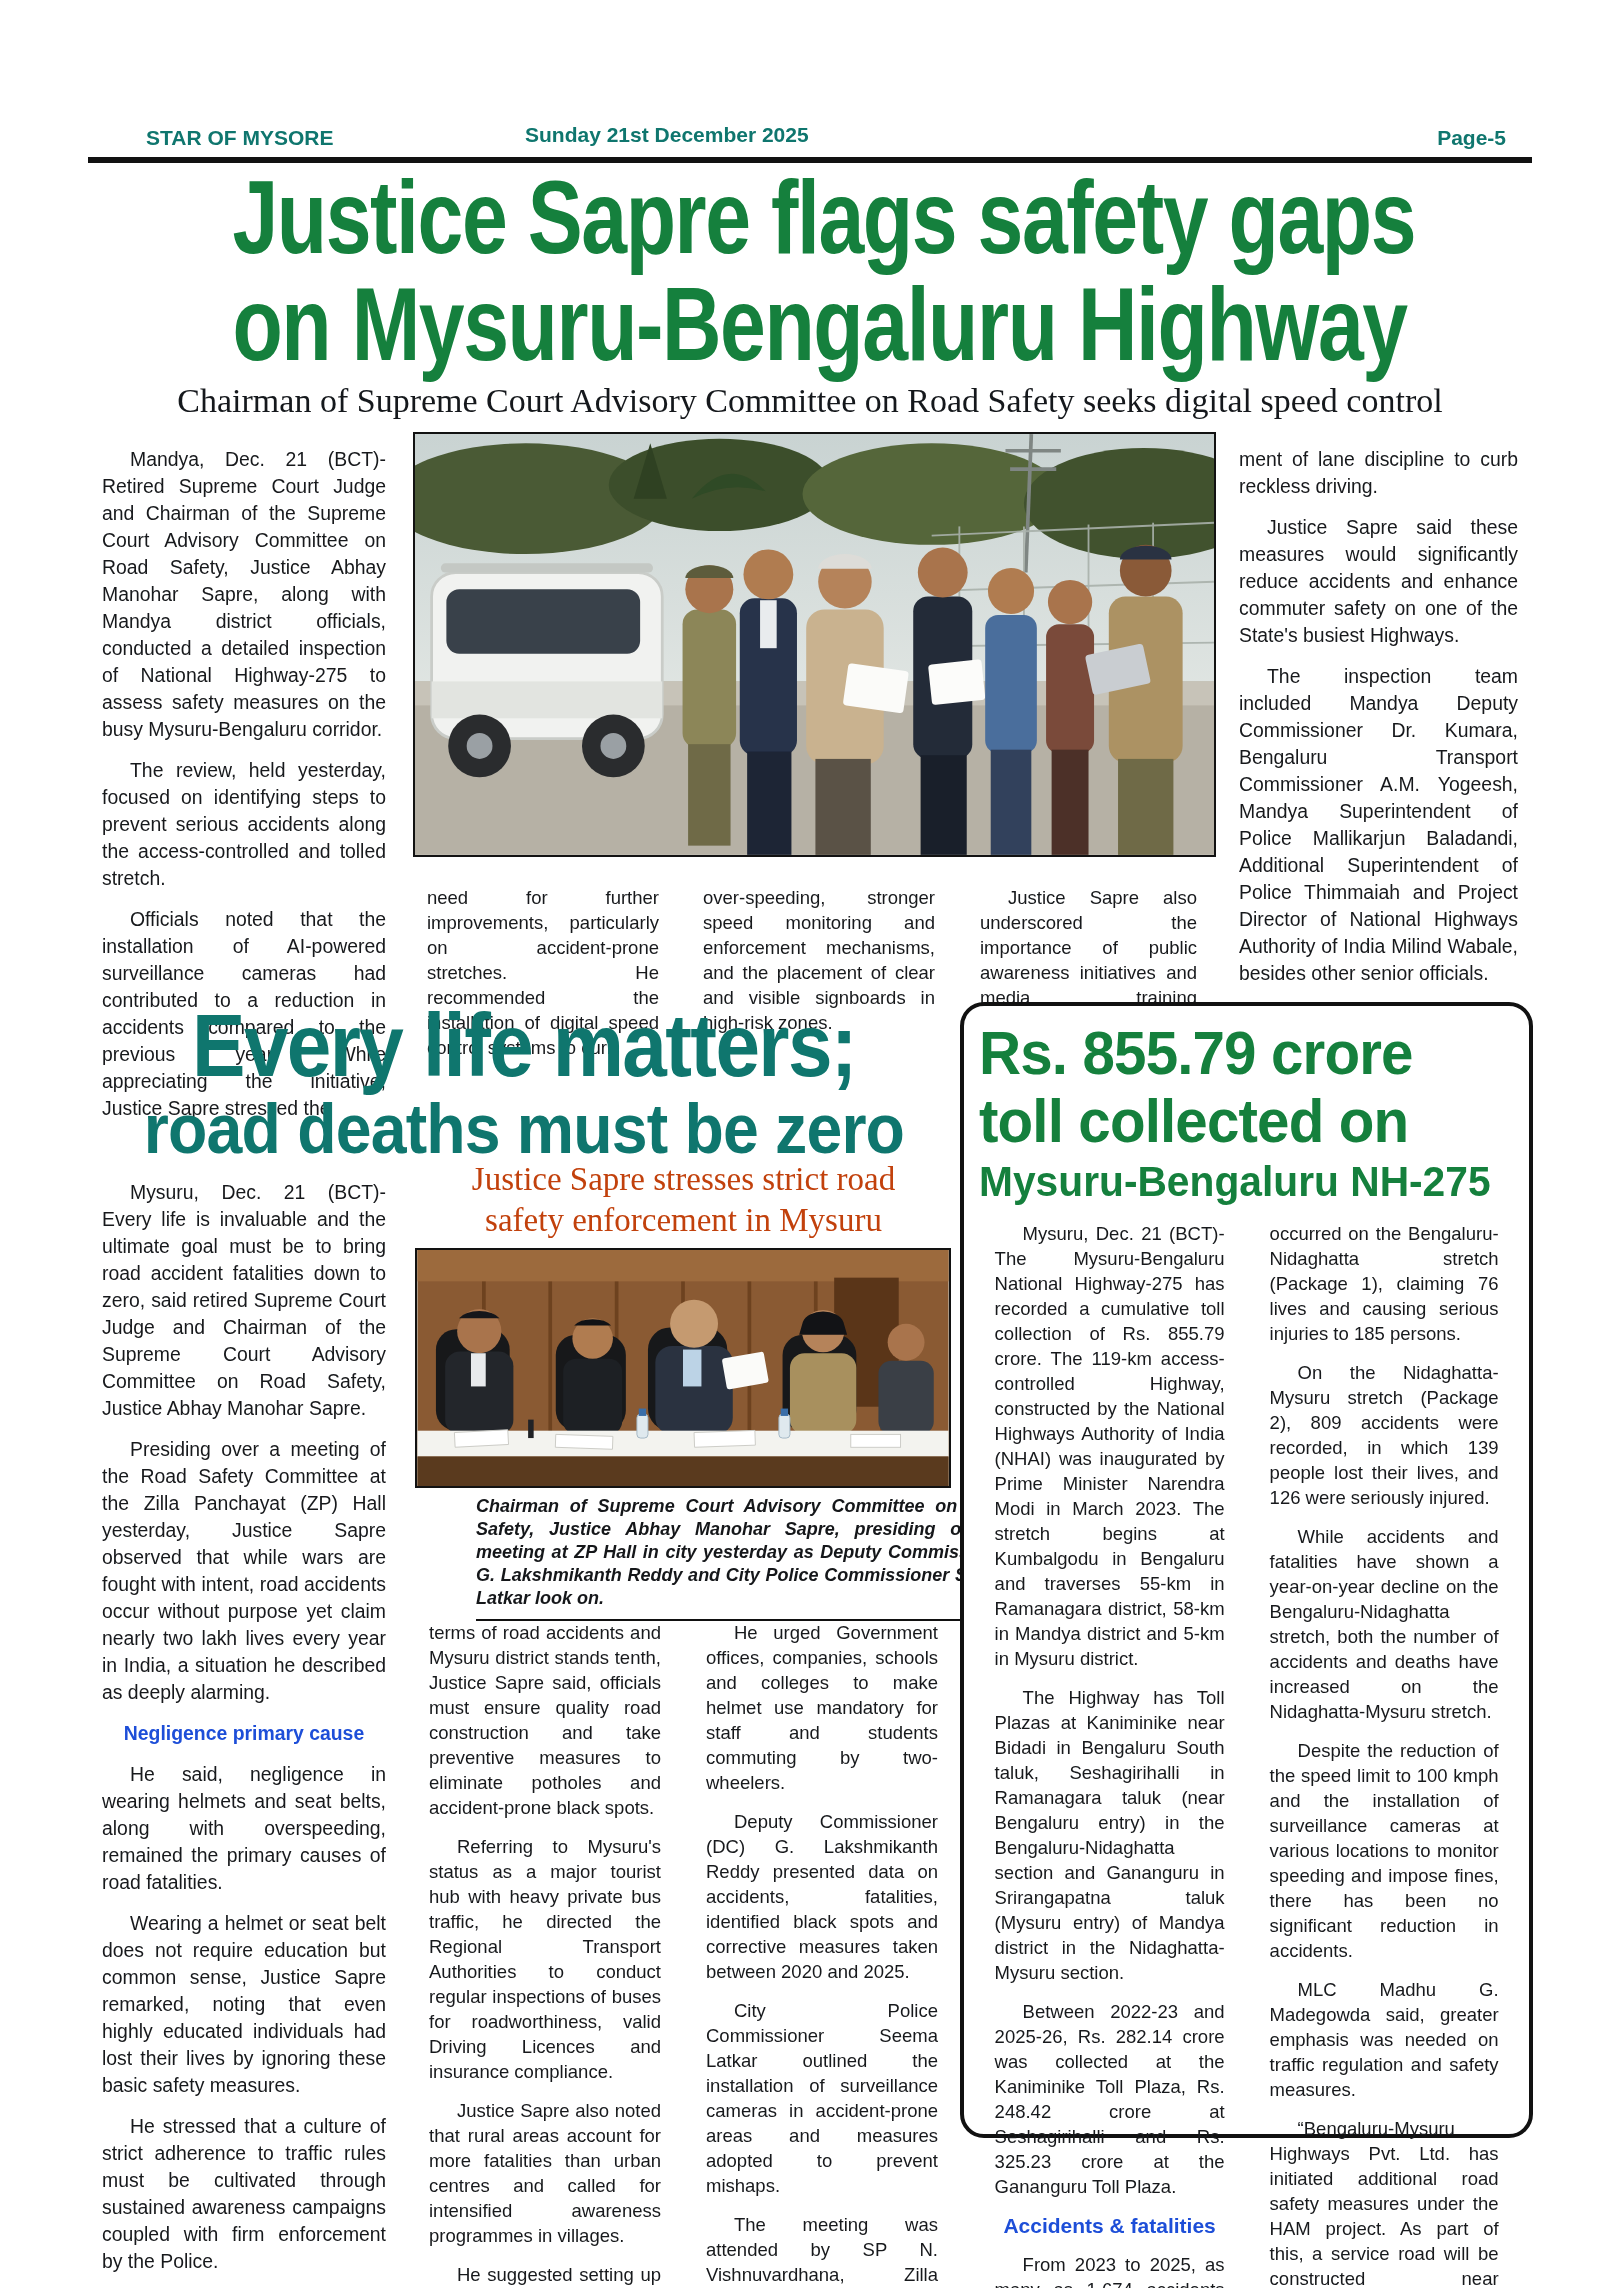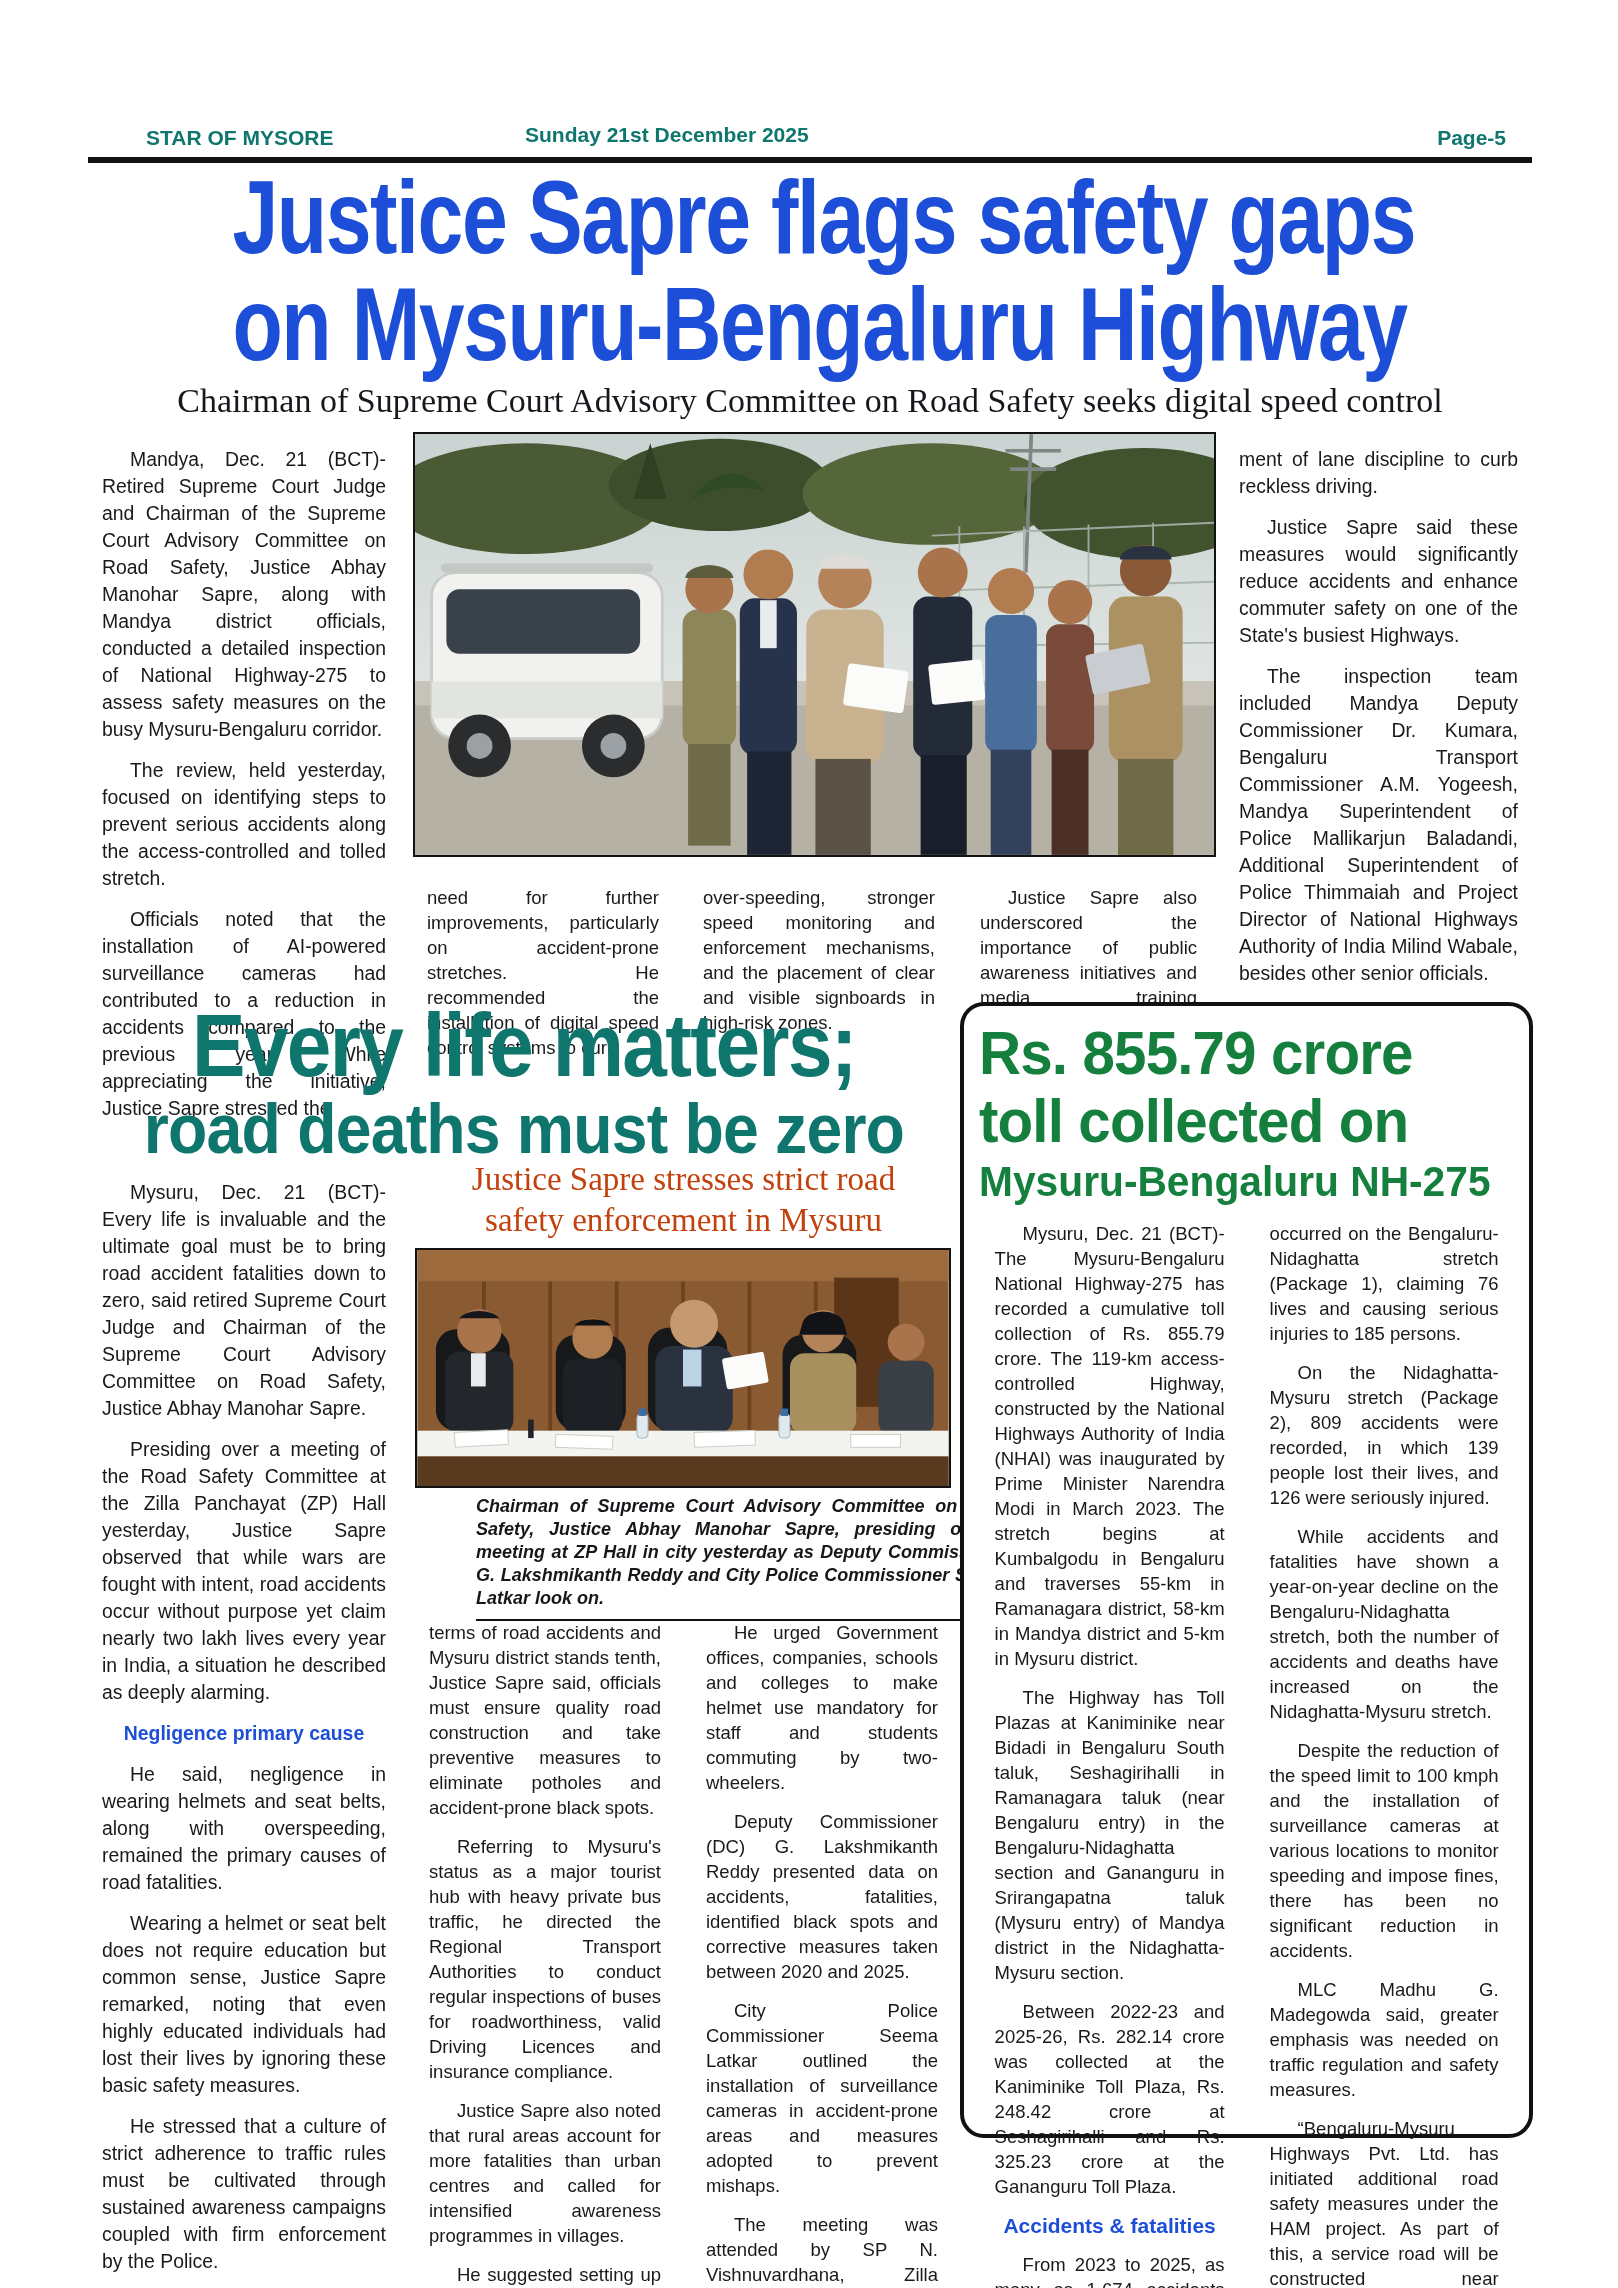--- a/index.html
+++ b/index.html
@@ -5,21 +5,21 @@
   html,body{margin:0;padding:0;background:#ffffff;}
   .page{position:relative;width:1619px;height:2289px;background:#ffffff;overflow:hidden;
         font-family:"Liberation Sans",sans-serif;color:#111;}
   .abs{position:absolute;}
 
   
   .mast{font-weight:bold;font-size:21px;color:#0f766e;white-space:nowrap;}
   .rule{background:#111;}
 
   
-  .hl-red{color:#1d4ed8;font-weight:bold;text-align:center;white-space:nowrap;}
+  .hl-red{color:#15803d;font-weight:bold;text-align:center;white-space:nowrap;}
   .hl-red .ln{display:block;transform:scaleX(0.80);transform-origin:50% 50%;
               font-size:103px;line-height:107px;letter-spacing:-1.8px;}
   .subhead-serif{font-family:"Liberation Serif",serif;font-size:34px;color:#15181c;
                  text-align:center;white-space:nowrap;}
 
   .hl2{font-weight:bold;color:#0f766e;text-align:center;white-space:nowrap;}
   .hl2 .l1{display:block;font-size:89px;line-height:92px;transform:scaleX(0.90);transform-origin:50% 50%;letter-spacing:-1.8px;}
   .hl2 .l2{display:block;font-size:70px;line-height:76px;transform:scaleX(0.92);transform-origin:50% 50%;letter-spacing:-0.9px;}
 
   .red-serif{font-family:"Liberation Serif",serif;color:#c2410c;font-size:33px;line-height:41px;

